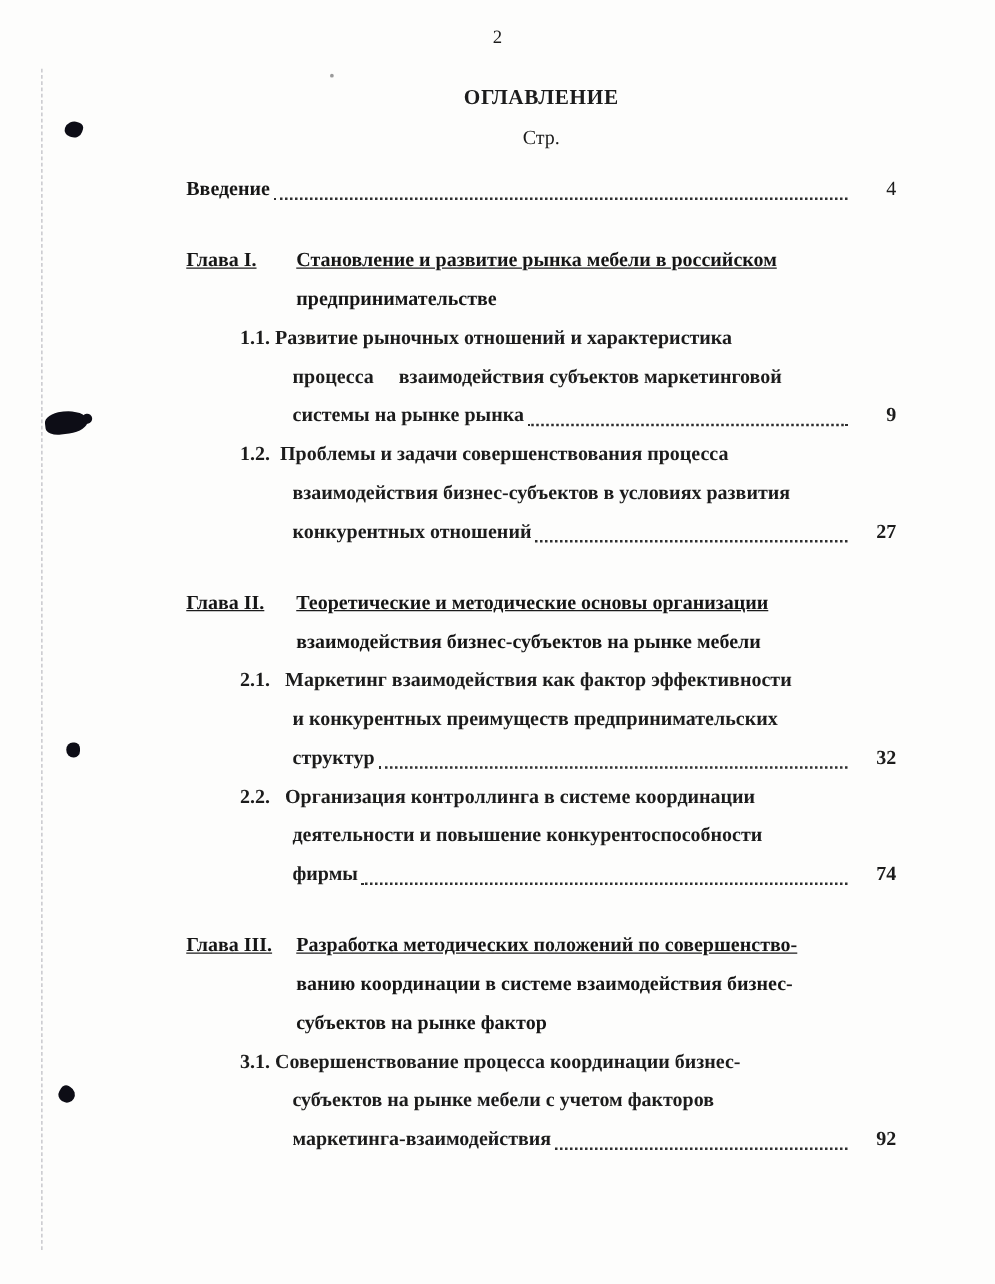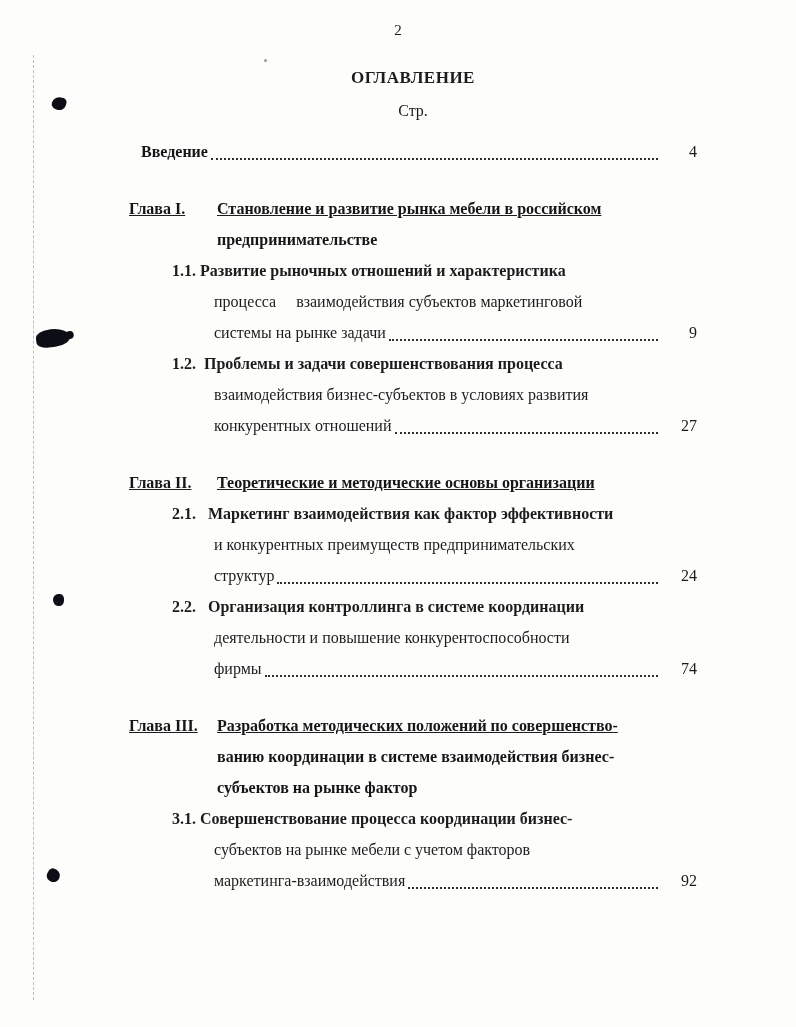--- a/index.html
+++ b/index.html
@@ -36,21 +36,21 @@
 
   .pagenum {
     position: absolute;
     top: 22px; left: 0;
     width: 100%;
     text-align: center;
     font-size: 15px;
   }
   .content {
     position: absolute;
-    left: 129px;
+    left: 149px;
     top: 62px;
     width: 568px;
     font-size: 16px;
     line-height: 31px;
   }
   .title {
     text-align: center;
     font-weight: bold;
     font-size: 17px;
     letter-spacing: 0.5px;
@@ -60,26 +60,26 @@
   .flexline { display: flex; }
   .bold { font-weight: bold; color: #161616; }
   .txt { flex: none; white-space: nowrap; }
   .leader {
     flex: 1;
     border-bottom: 2px dotted #2e2e2e;
     margin: 0 3px 7px 3px;
     min-width: 8px;
   }
   .pg { width: 36px; flex: none; text-align: right; }
-  .intro { margin-top: 10px; margin-left: 12px; }
+  .intro { margin-top: 10px; }
   .chap { margin-top: 26px; text-decoration: underline; }
   .chap-label { width: 88px; flex: none; }
   .chap-cont { padding-left: 88px; }
   .sec-first { padding-left: 43px; font-weight: bold; }
-  .sec-cont { padding-left: 85px; }
+  .sec-cont { padding-left: 85px; font-weight: bold; }
   .sec-cont.flexline { padding-left: 85px; }
 </style>
 </head>
 <body>
 
 <div class="page">
 
   <div class="scan-line"></div>
   <div class="blob b1"></div>
   <div class="blob b2"></div>
@@ -102,44 +102,45 @@
 
     <div class="line flexline chap">
       <span class="chap-label bold">Глава I.</span>
       <span class="txt bold">Становление и развитие рынка мебели в российском</span>
     </div>
     <div class="line chap-cont bold">предпринимательстве</div>
 
     <div class="line sec-first">1.1. Развитие рыночных отношений и характеристика</div>
     <div class="line sec-cont">процесса&nbsp;&nbsp;&nbsp;&nbsp;&nbsp;взаимодействия субъектов маркетинговой</div>
     <div class="line flexline sec-cont">
-      <span class="txt">системы на рынке задачи</span>
+      <span class="txt">системы на рынке рынка</span>
       <span class="leader"></span>
       <span class="pg">9</span>
     </div>
 
     <div class="line sec-first">1.2.&nbsp; Проблемы и задачи совершенствования процесса</div>
     <div class="line sec-cont">взаимодействия бизнес-субъектов в условиях развития</div>
     <div class="line flexline sec-cont">
       <span class="txt">конкурентных отношений</span>
       <span class="leader"></span>
       <span class="pg">27</span>
     </div>
 
     <div class="line flexline chap">
       <span class="chap-label bold">Глава II.</span>
       <span class="txt bold">Теоретические и методические основы организации</span>
     </div>
+    <div class="line chap-cont bold">взаимодействия бизнес-субъектов на рынке мебели</div>
 
     <div class="line sec-first">2.1.&nbsp;&nbsp;&nbsp;Маркетинг взаимодействия как фактор эффективности</div>
     <div class="line sec-cont">и конкурентных преимуществ предпринимательских</div>
     <div class="line flexline sec-cont">
       <span class="txt">структур</span>
       <span class="leader"></span>
-      <span class="pg">24</span>
+      <span class="pg">32</span>
     </div>
 
     <div class="line sec-first">2.2.&nbsp;&nbsp;&nbsp;Организация контроллинга в системе координации</div>
     <div class="line sec-cont">деятельности и повышение конкурентоспособности</div>
     <div class="line flexline sec-cont">
       <span class="txt">фирмы</span>
       <span class="leader"></span>
       <span class="pg">74</span>
     </div>
 

